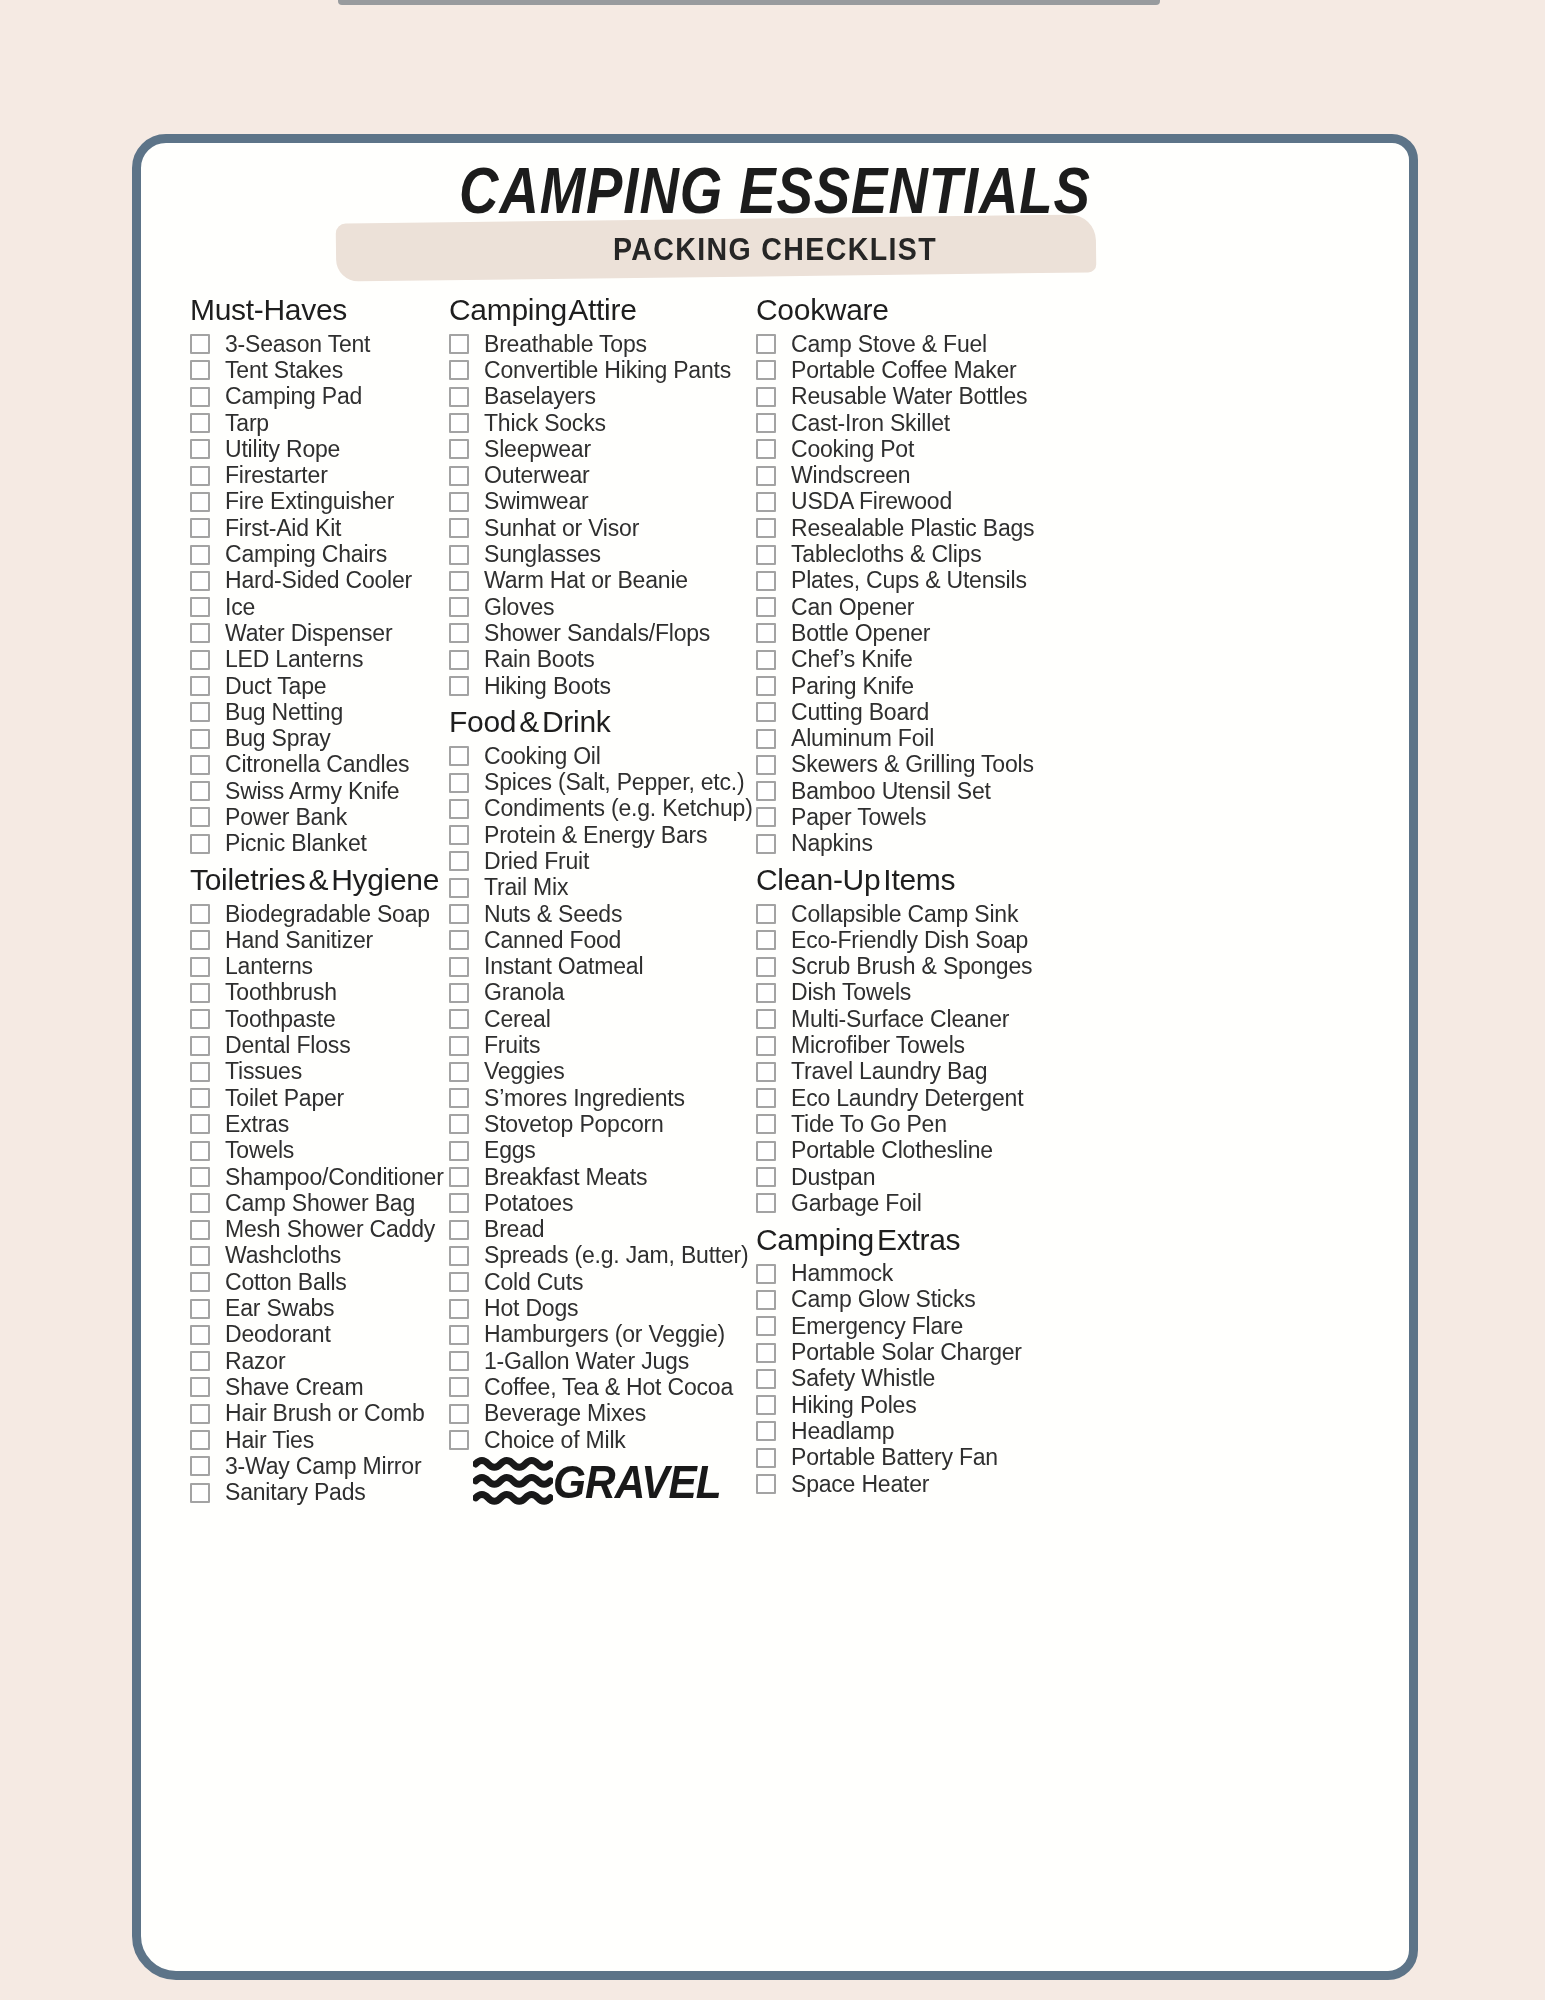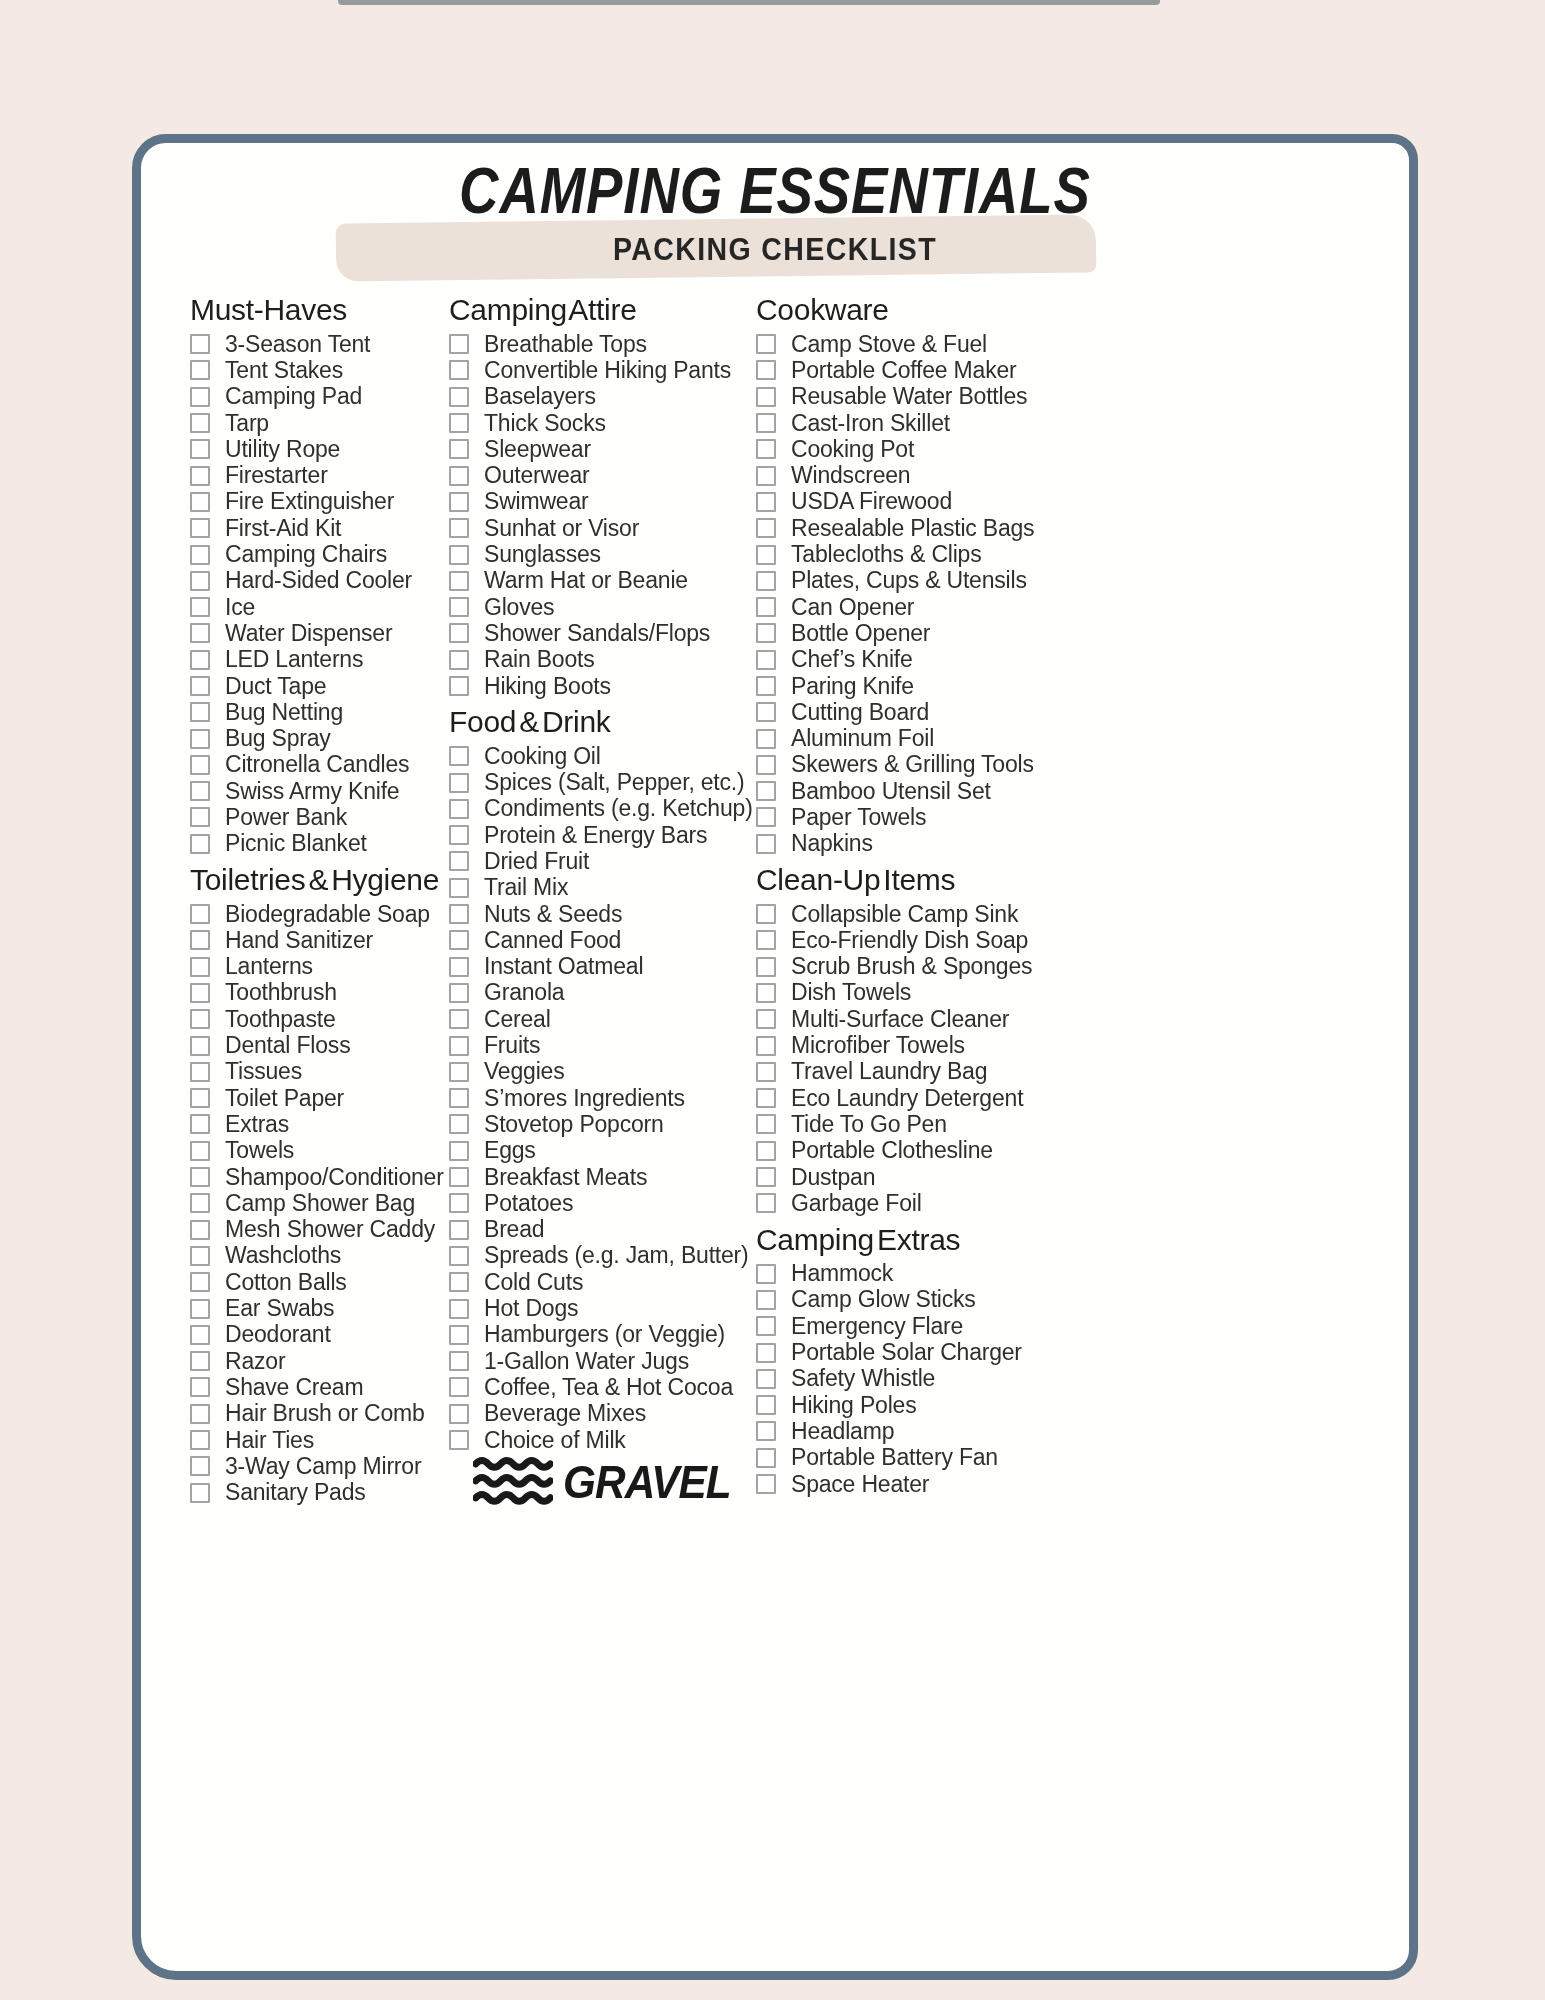--- a/index.html
+++ b/index.html
@@ -45,21 +45,21 @@
   }
   .items{list-style:none;margin:0 0 6px 0;padding:0;}
   .item{display:flex;align-items:center;height:26.3px;}
   .box{
     flex:0 0 auto;width:16px;height:16px;background:#fff;
     border:2px solid #a3a3a3;border-radius:1px;margin-right:15px;
   }
   .lbl{font-size:23px;color:#2f2f2f;letter-spacing:-.2px;white-space:nowrap;}
   .logo{
     position:absolute;left:332px;top:1312px;
-    display:flex;align-items:center;gap:10px;
+    display:flex;align-items:center;
   }
   .waves{display:block;}
   .brand-name{
     font-size:46px;font-weight:bold;font-style:italic;letter-spacing:-1px;
     color:#191919;transform:scaleX(.92);transform-origin:left center;
     white-space:nowrap;
   }
 </style>
 </head>
 <body>

